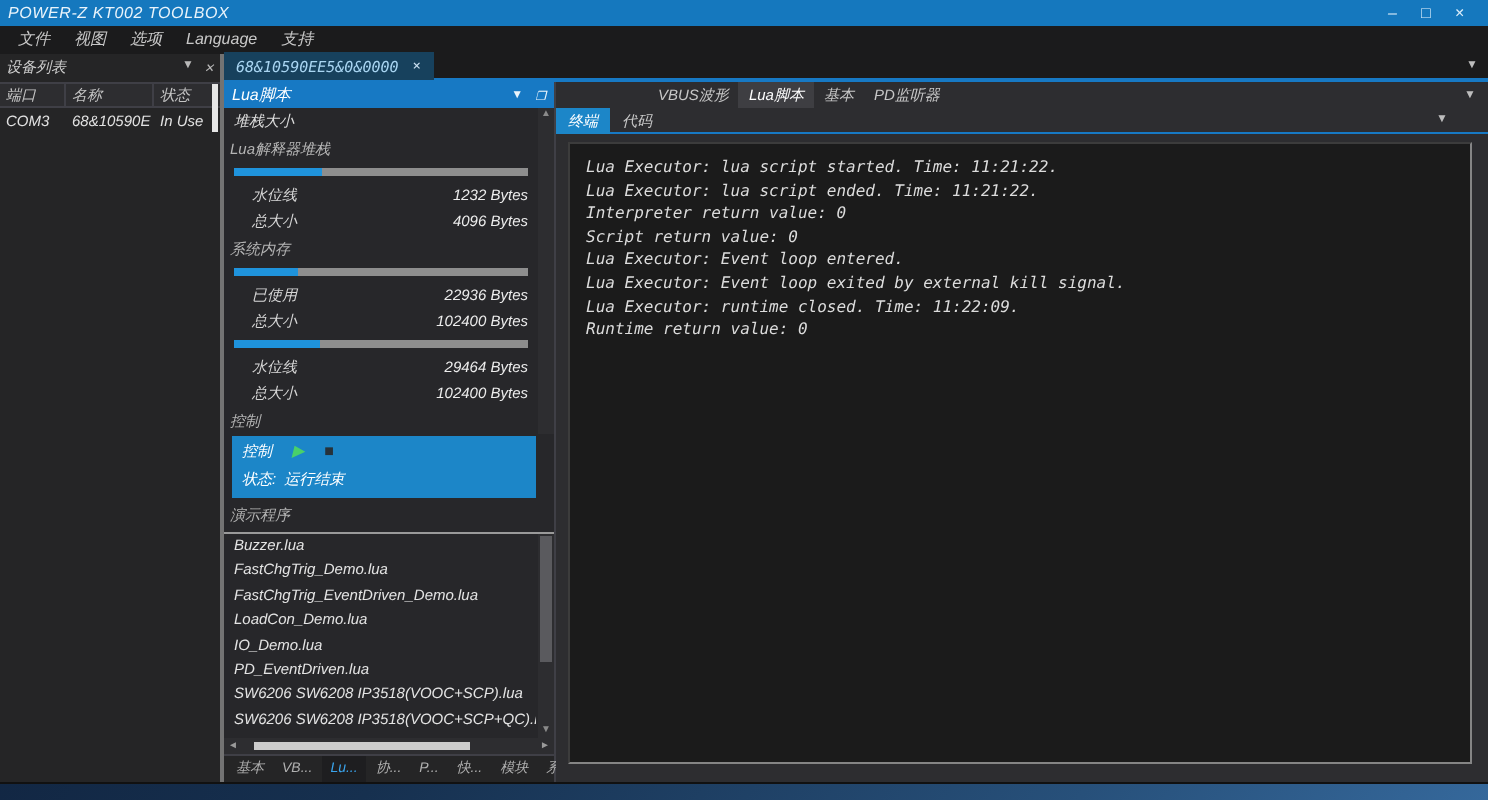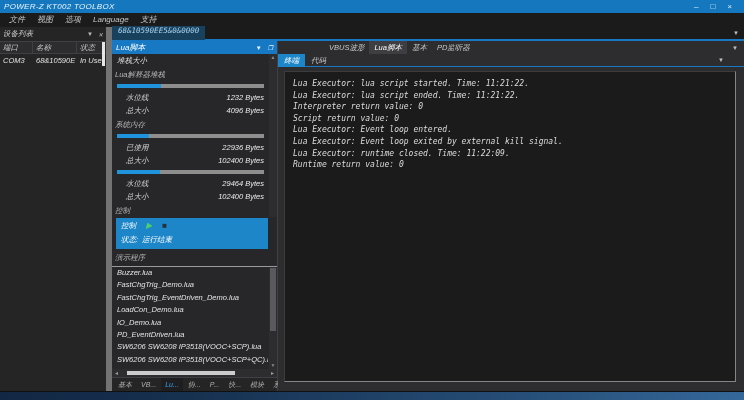--- a/index.html
+++ b/index.html
@@ -19,36 +19,36 @@
   .titlebar { height:13px; background:#1578be; display:flex; align-items:center; padding:0 4px; flex:none; }
   .title-text { color:#eaf4fb; font-size:8px; letter-spacing:.3px; }
   .win-controls { margin-left:auto; display:flex; gap:12px; align-items:center; padding-right:8px; }
   .win-btn { color:#dcEEfa; color:#dceefa; font-size:8px; line-height:13px; cursor:default; }
   
   .menubar { height:14px; background:#1b1b1c; display:flex; align-items:center; padding-left:3px; flex:none; }
   .menu-item { color:#c8c8c8; font-size:8px; padding:0 6px; line-height:14px; }
   
   .body-row { flex:1; display:flex; min-height:0; background:#2a2a2c; }
   
-  .device-panel { width:112px; flex:none; background:#252526; border-right:6px solid #737373; display:flex; flex-direction:column; position:relative; }
+  .device-panel { width:112px; flex:none; background:#252526; border-right:2px solid #737373; display:flex; flex-direction:column; position:relative; }
   .panel-header { height:14px; display:flex; align-items:center; padding:0 3px; flex:none; }
   .panel-title { color:#cccccc; font-size:7.5px; }
   .ph-icons { margin-left:auto; display:flex; gap:5px; }
   .ph-icon { color:#b9b9b9; font-size:6px; }
   .grid-header { display:flex; height:13px; background:#2d2d30; border-top:1px solid #3f3f46; border-bottom:1px solid #3f3f46; flex:none; }
   .gh-cell { color:#c4c4c4; font-size:7.5px; line-height:12px; padding-left:3px; border-right:1px solid #3f3f46; }
   .gh-port { width:33px; } .gh-name { width:44px; } .gh-status { flex:1; border-right:none; }
   .grid-row { display:flex; height:13px; flex:none;justify-content:center; }
   .gr-cell { color:#e2e2e2; font-size:7.5px; line-height:13px; padding-left:3px; }
   .gr-port { width:33px; } .gr-name { width:44px; } .gr-status { flex:1; }
   .dev-vthumb { position:absolute; right:1px; top:15px; width:3px; height:24px; background:#e6e6e6; }
   
   .main-col { flex:1; display:flex; flex-direction:column; min-width:0; }
   .doc-tabstrip { height:14px; background:#1b1b1c; border-bottom:2px solid #1779c4; display:flex; align-items:center; flex:none; }
-  .doc-tab { height:14px; background:#17415d; color:#a9d5f2; font-size:7.5px; display:flex; align-items:center; gap:7px; padding:0 6px; font-family:"DejaVu Sans Mono", monospace;flex-direction:column; }
+  .doc-tab { height:14px; background:#17415d; color:#a9d5f2; font-size:7.5px; display:flex; align-items:center; gap:7px; padding:0 6px; font-family:"DejaVu Sans Mono", monospace; }
   .doc-tab-close { color:#c9dff0; font-size:7px; }
   .strip-overflow { margin-left:auto; padding-right:5px; color:#bdbdbd; font-size:6px; }
   .content-row { flex:1; display:flex; min-height:0; }
   
   .lua-panel { width:166px; flex:none; border-right:1px solid #3f3f46; background:#27272a; display:flex; flex-direction:column; min-height:0; }
   .lua-header { height:13px; background:#1779c4; display:flex; align-items:center; padding:0 4px; flex:none; }
   .lua-header-title { color:#ffffff; font-size:8px; }
   .lh-icons { margin-left:auto; display:flex; gap:6px; align-items:center; }
   .lh-icon { color:#eaf4fb; font-size:6px; }
   .stats-wrap { position:relative; padding-right:9px; flex:none; }

